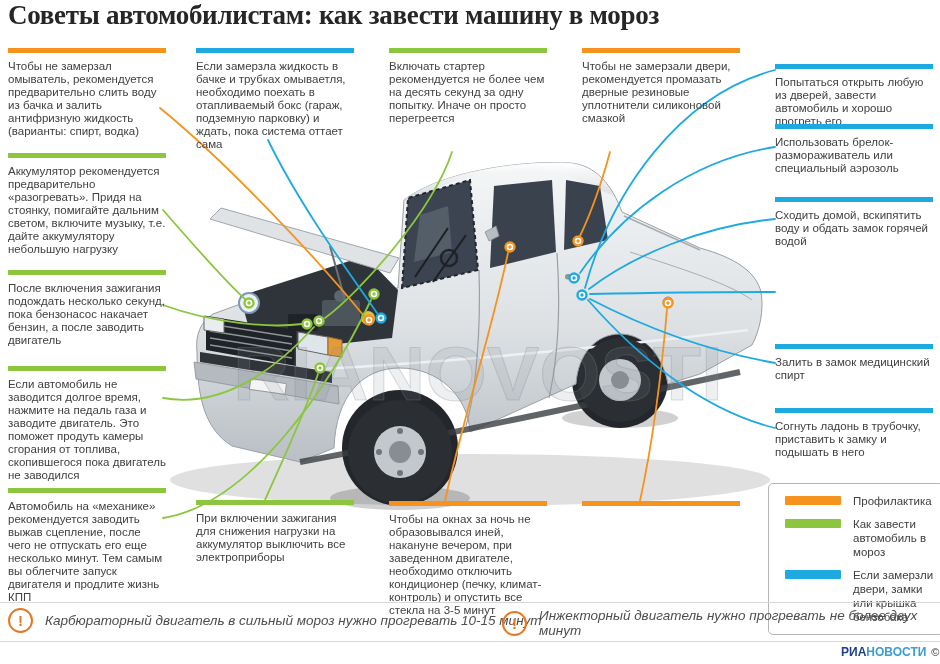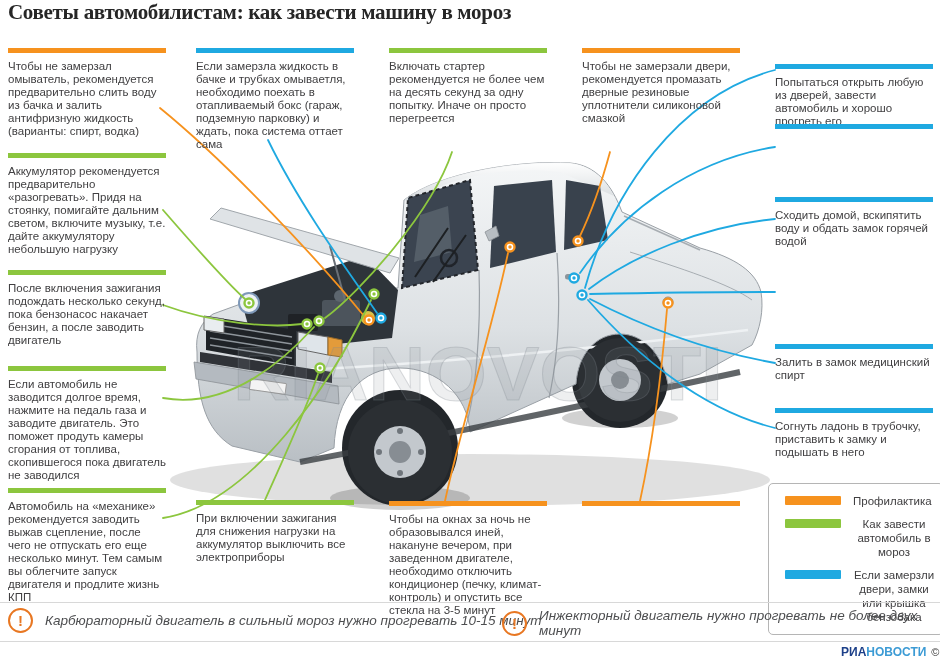--- a/index.html
+++ b/index.html
@@ -1,34 +1,34 @@
 <!DOCTYPE html>
 <html lang="ru"><head>
 <meta charset="utf-8">
 <style>
   html,body{margin:0;padding:0;background:#fff;}
   #canvas{position:relative;width:940px;height:664px;background:#fff;overflow:hidden;
           font-family:"Liberation Sans",sans-serif;}
   #car-svg{position:absolute;left:0;top:0;z-index:1;}
   .page-title{position:absolute;left:8px;top:0px;z-index:3;margin:0;
-              font-family:"Liberation Serif",serif;font-weight:700;font-size:21px;
+              font-family:"Liberation Serif",serif;font-weight:700;font-size:27px;
               letter-spacing:-0.3px;color:#262626;}
   .block{position:absolute;width:158px;z-index:2;
          font-size:11.5px;line-height:13px;color:#414042;}
   .bar{height:5px;margin-bottom:7px;}
   .bar.orange{background:#F6921E}
   .bar.green{background:#8CC63E}
   .bar.blue{background:#1FA9E1}
   .legend{position:absolute;left:768px;top:483px;width:150px;z-index:2;background:#fff;
           border:1px solid #b5b5b5;border-radius:5px;padding:10px 8px 8px 16px;}
   .legend-row{display:flex;gap:12px;margin-bottom:9px;}
   .legend-row:last-child{margin-bottom:2px;}
   .swatch{width:56px;height:9px;flex:0 0 auto;margin-top:2px;border-radius:1px;}
   .swatch.orange{background:#F6921E}.swatch.green{background:#8CC63E}.swatch.blue{background:#1FA9E1}
-  .legend-label{font-size:11.5px;line-height:14px;color:#414042;text-align:center;}
+  .legend-label{font-size:11.5px;line-height:14px;color:#414042;}
   .divider{position:absolute;left:0;width:940px;height:1px;background:#d8d8d8;z-index:2;}
   .note{position:absolute;top:608px;display:flex;align-items:center;gap:12px;z-index:2;}
   .note-icon{width:21px;height:21px;border:2.5px solid #E87722;border-radius:50%;
              color:#E87722;font-weight:700;font-size:15px;line-height:21px;text-align:center;
              flex:0 0 auto;}
   .note-text{font-style:italic;font-size:13.5px;color:#4d4e50;}
   .footer{position:absolute;left:0;top:645px;width:933px;text-align:right;z-index:2;
           font-size:12px;font-weight:700;padding-left:34px;}
   .brand-ria{color:#1d4089;}
   .brand-novosti{color:#3C9BD5;}
@@ -258,20 +258,21 @@
   <div class="block" style="left:582px;top:501px">
     <div class="bar orange"></div>
   </div>
 
   <div class="block" style="left:775px;top:64px">
     <div class="bar blue"></div>
     <div>Попытаться открыть любую из дверей, завести автомобиль и хорошо прогреть его</div>
   </div>
   <div class="block" style="left:775px;top:124px">
     <div class="bar blue"></div>
+    <div>Использовать брелок-размораживатель или специальный аэрозоль</div>
   </div>
   <div class="block" style="left:775px;top:197px">
     <div class="bar blue"></div>
     <div>Сходить домой, вскипятить воду и обдать замок горячей водой</div>
   </div>
   <div class="block" style="left:775px;top:344px">
     <div class="bar blue"></div>
     <div>Залить в замок медицинский спирт</div>
   </div>
   <div class="block" style="left:775px;top:408px">

